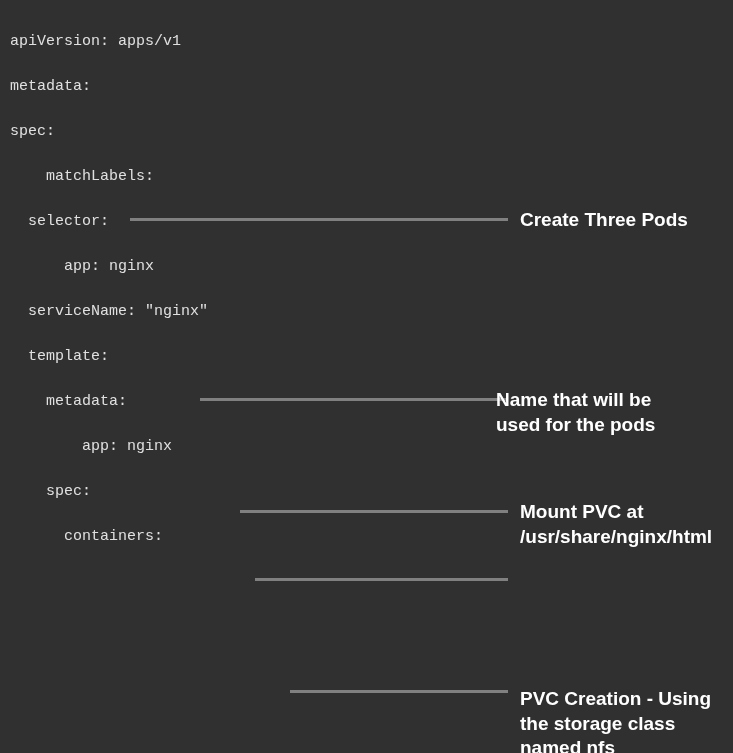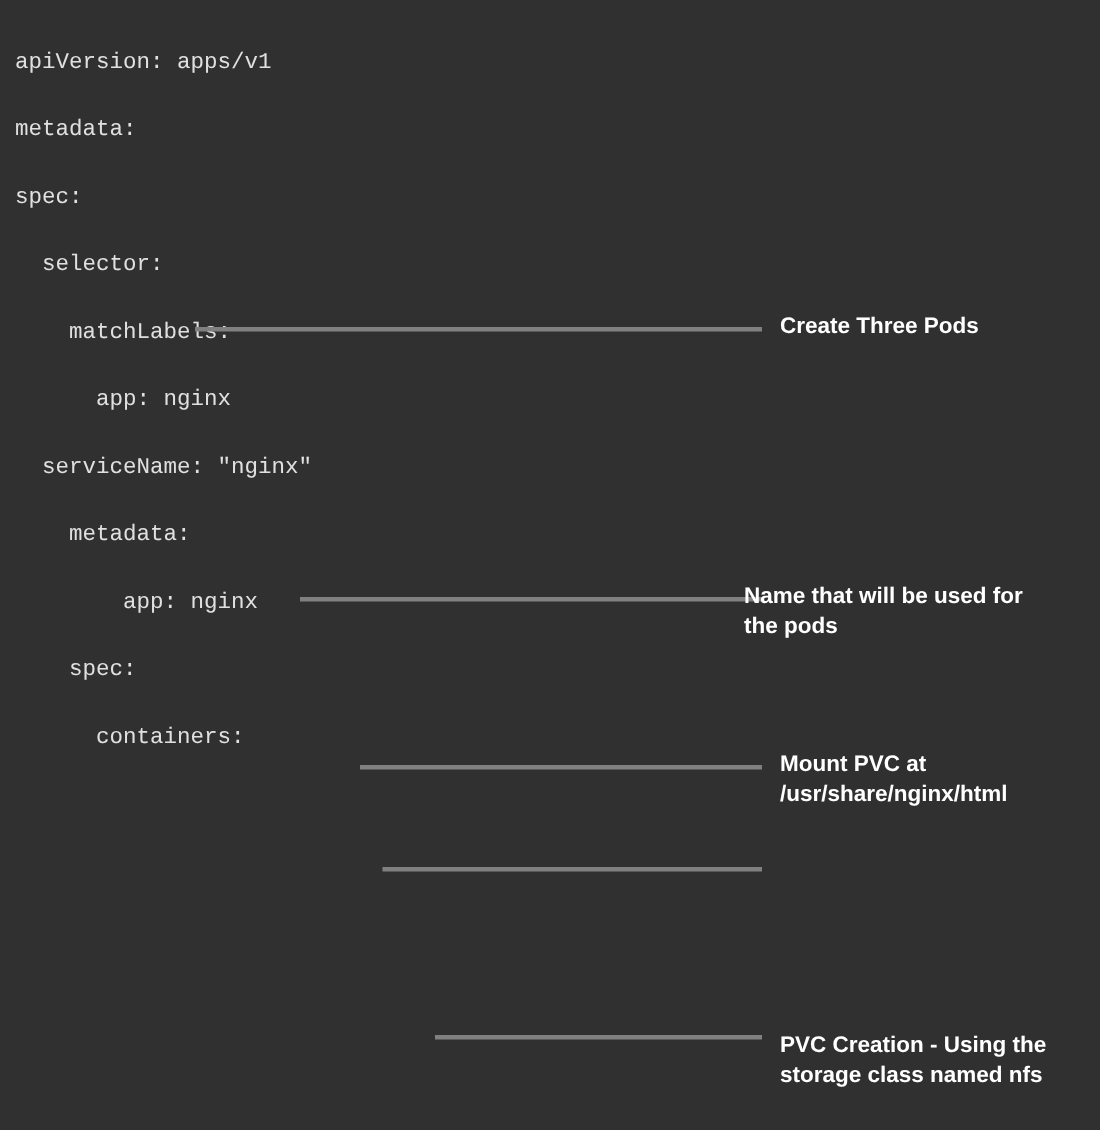--- a/index.html
+++ b/index.html
@@ -21,41 +21,42 @@
     }
     .code-line {
       display: block;
       position: relative;
     }
     .annotation {
       position: absolute;
       color: #ffffff;
       font-family: Arial, 'Helvetica Neue', sans-serif;
       font-weight: bold;
-      font-size: 15px;
+      font-size: 19px;
       line-height: 1.3;
       white-space: normal;
     }
     .connector {
       position: absolute;
       background-color: #808080;
       height: 3px;
     }
   </style>
 </head>
 <body>
 
 <div class="code-container">
 <span class="code-line">apiVersion: apps/v1</span>
 <span class="code-line">metadata:</span>
 <span class="code-line">spec:</span>
+<span class="code-line">    matchLabels:</span>
 <span class="code-line">  selector:</span>
-<span class="code-line">    matchLabels:</span>
 <span class="code-line">      app: nginx</span>
 <span class="code-line">  serviceName: "nginx"</span>
+<span class="code-line">  template:</span>
 <span class="code-line">    metadata:</span>
 <span class="code-line">        app: nginx</span>
 <span class="code-line">    spec:</span>
 <span class="code-line">      containers:</span>
 
 
 
 
 
 

